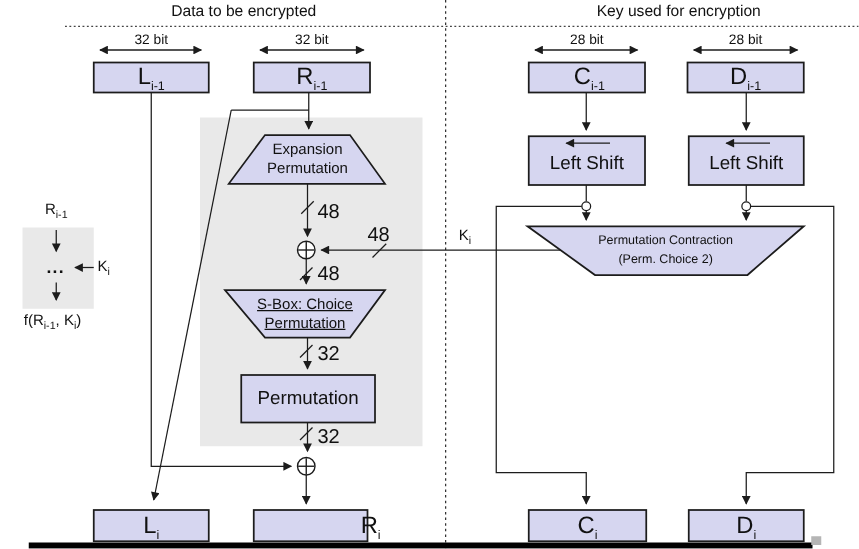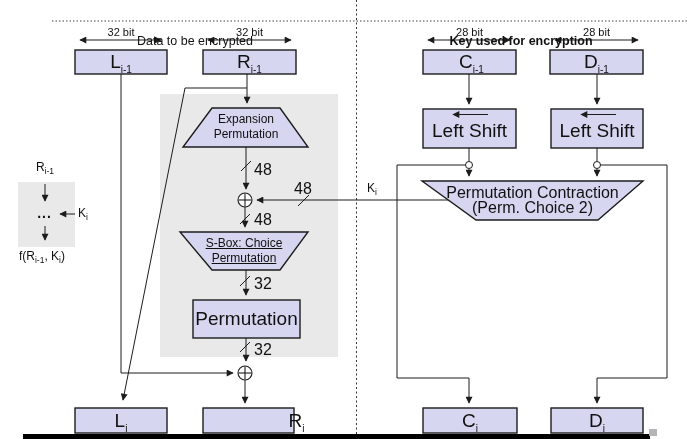--- a/index.html
+++ b/index.html
@@ -6,27 +6,27 @@
   #canvas {
     position:relative; width:687px; height:439px; overflow:hidden;
     background:#ffffff;
     font-family:"Liberation Sans", "DejaVu Sans", sans-serif;
     color:#111111;
   }
   #shapes { position:absolute; left:0; top:0; z-index:1; }
   #labels { position:absolute; left:0; top:0; width:687px; height:439px; z-index:2; pointer-events:none; }
   .t { position:absolute; white-space:nowrap; color:#111111; }
   .c { text-align:center; }
-  .hdr  { font-size:12.5px;margin-top:32px; }
+  .hdr  { font-size:12.5px; }
   .bit  { font-size:11px; }
   .reg  { font-size:19px; line-height:23px; }
   .reg .sub { font-size:10px; vertical-align:-5px; }
   .blk2 { font-size:12px; line-height:14.5px; }
-  .blk2s{ font-size:16px; line-height:15px; }
-  .big  { font-size:19px; }
+  .blk2s{ font-size:10px; line-height:15px; }
+  .big  { font-size:15px; }
   .num  { font-size:16px; }
   .leg  { font-size:12px; }
   .leg .sub, .keyl .sub { font-size:8.5px; vertical-align:-3px; }
   .keyl { font-size:12px; }
   .dots { font-size:14px; font-weight:bold; letter-spacing:1px; line-height:10px; }
 </style>
 </head>
 <body>
 
 <div id="canvas">
@@ -117,21 +117,21 @@
       <line x1="298" y1="206" x2="309" y2="195"></line>
       <line x1="240" y1="224" x2="250" y2="214"></line>
       <line x1="240" y1="286" x2="250" y2="276"></line>
       <line x1="240" y1="352" x2="250" y2="342"></line>
     </g>
   </svg>
 
   <div id="labels">
 
     <div class="t c hdr" style="left:115px; top:2px; width:160px;">Data to be encrypted</div>
-    <div class="t c hdr" style="left:441px; top:2px; width:160px;font-weight:bold;">Key used for encryption</div>
+    <div class="t c hdr" style="left:463px; top:2px; width:160px;">Key used for encryption</div>
 
     <div class="t c bit" style="left:75px;  top:26px; width:92px;">32 bit</div>
     <div class="t c bit" style="left:203px; top:26px; width:93px;">32 bit</div>
     <div class="t c bit" style="left:423px; top:26px; width:93px;">28 bit</div>
     <div class="t c bit" style="left:550px; top:26px; width:93px;">28 bit</div>
 
     <div class="t c reg" style="left:75px;  top:50px; width:92px;"><span>L</span><span class="sub">i-1</span></div>
     <div class="t c reg" style="left:203px; top:50px; width:93px;"><span>R</span><span class="sub">i-1</span></div>
     <div class="t c reg" style="left:423px; top:50px; width:97px;"><span>C</span><span class="sub">i-1</span></div>
     <div class="t c reg" style="left:550px; top:50px; width:93px;"><span>D</span><span class="sub">i-1</span></div>

